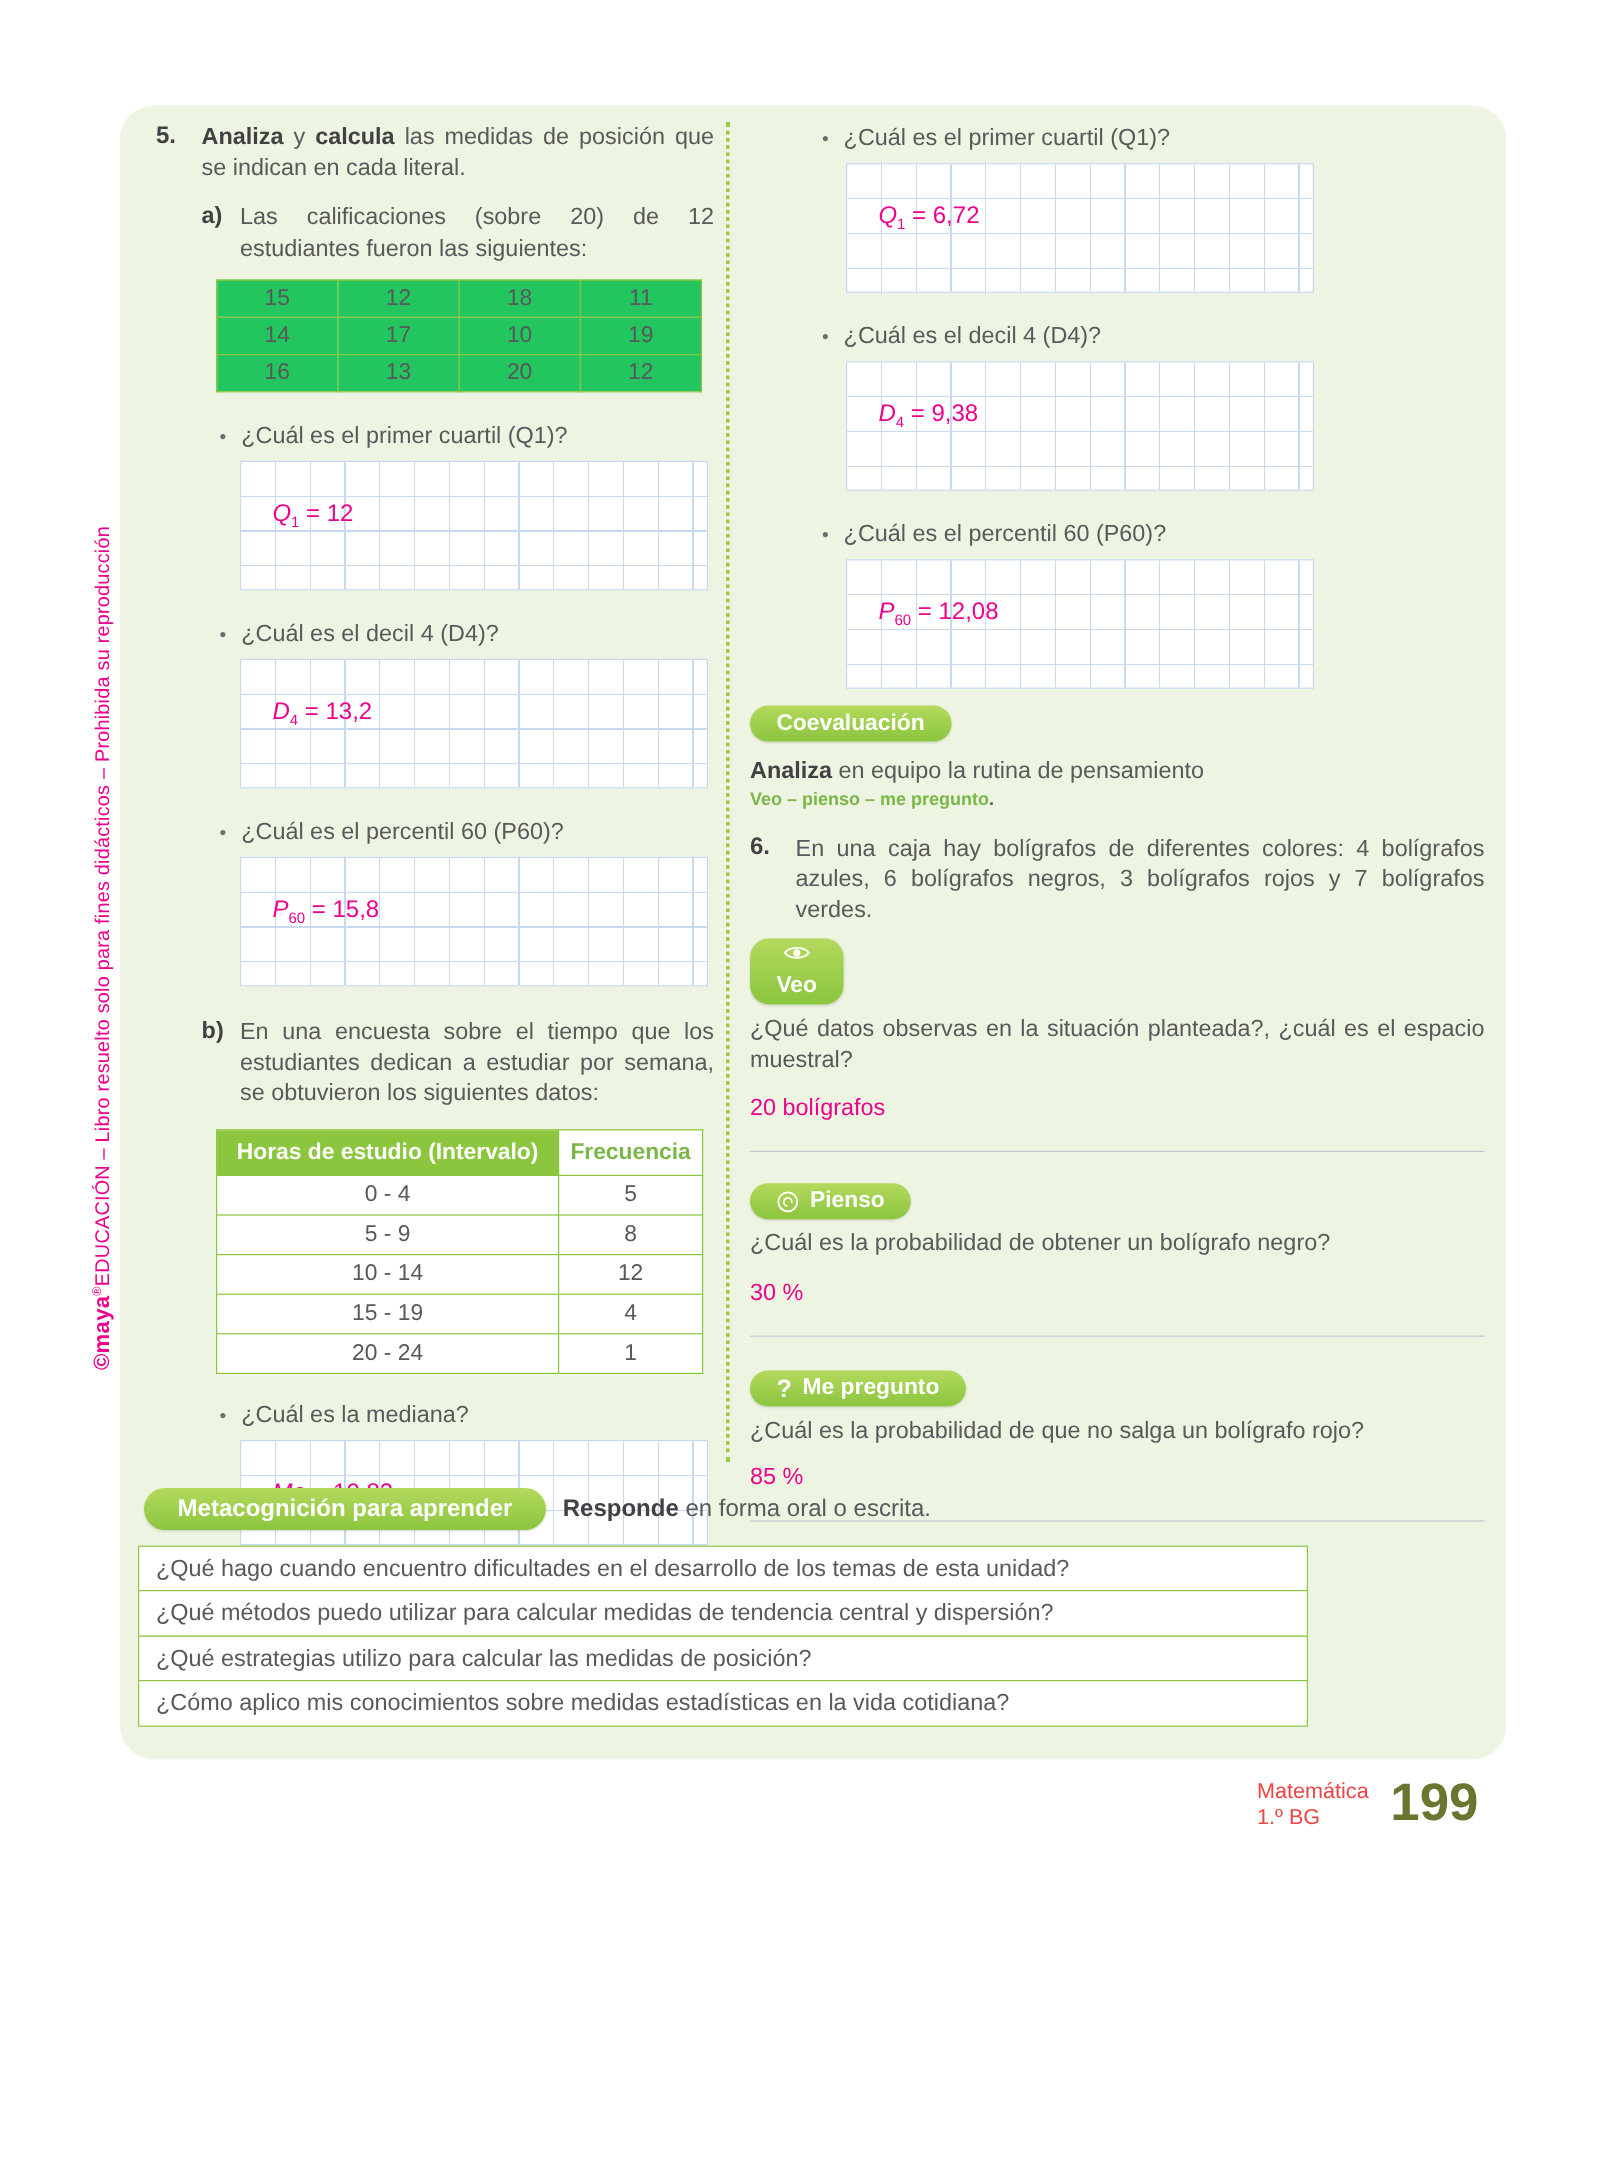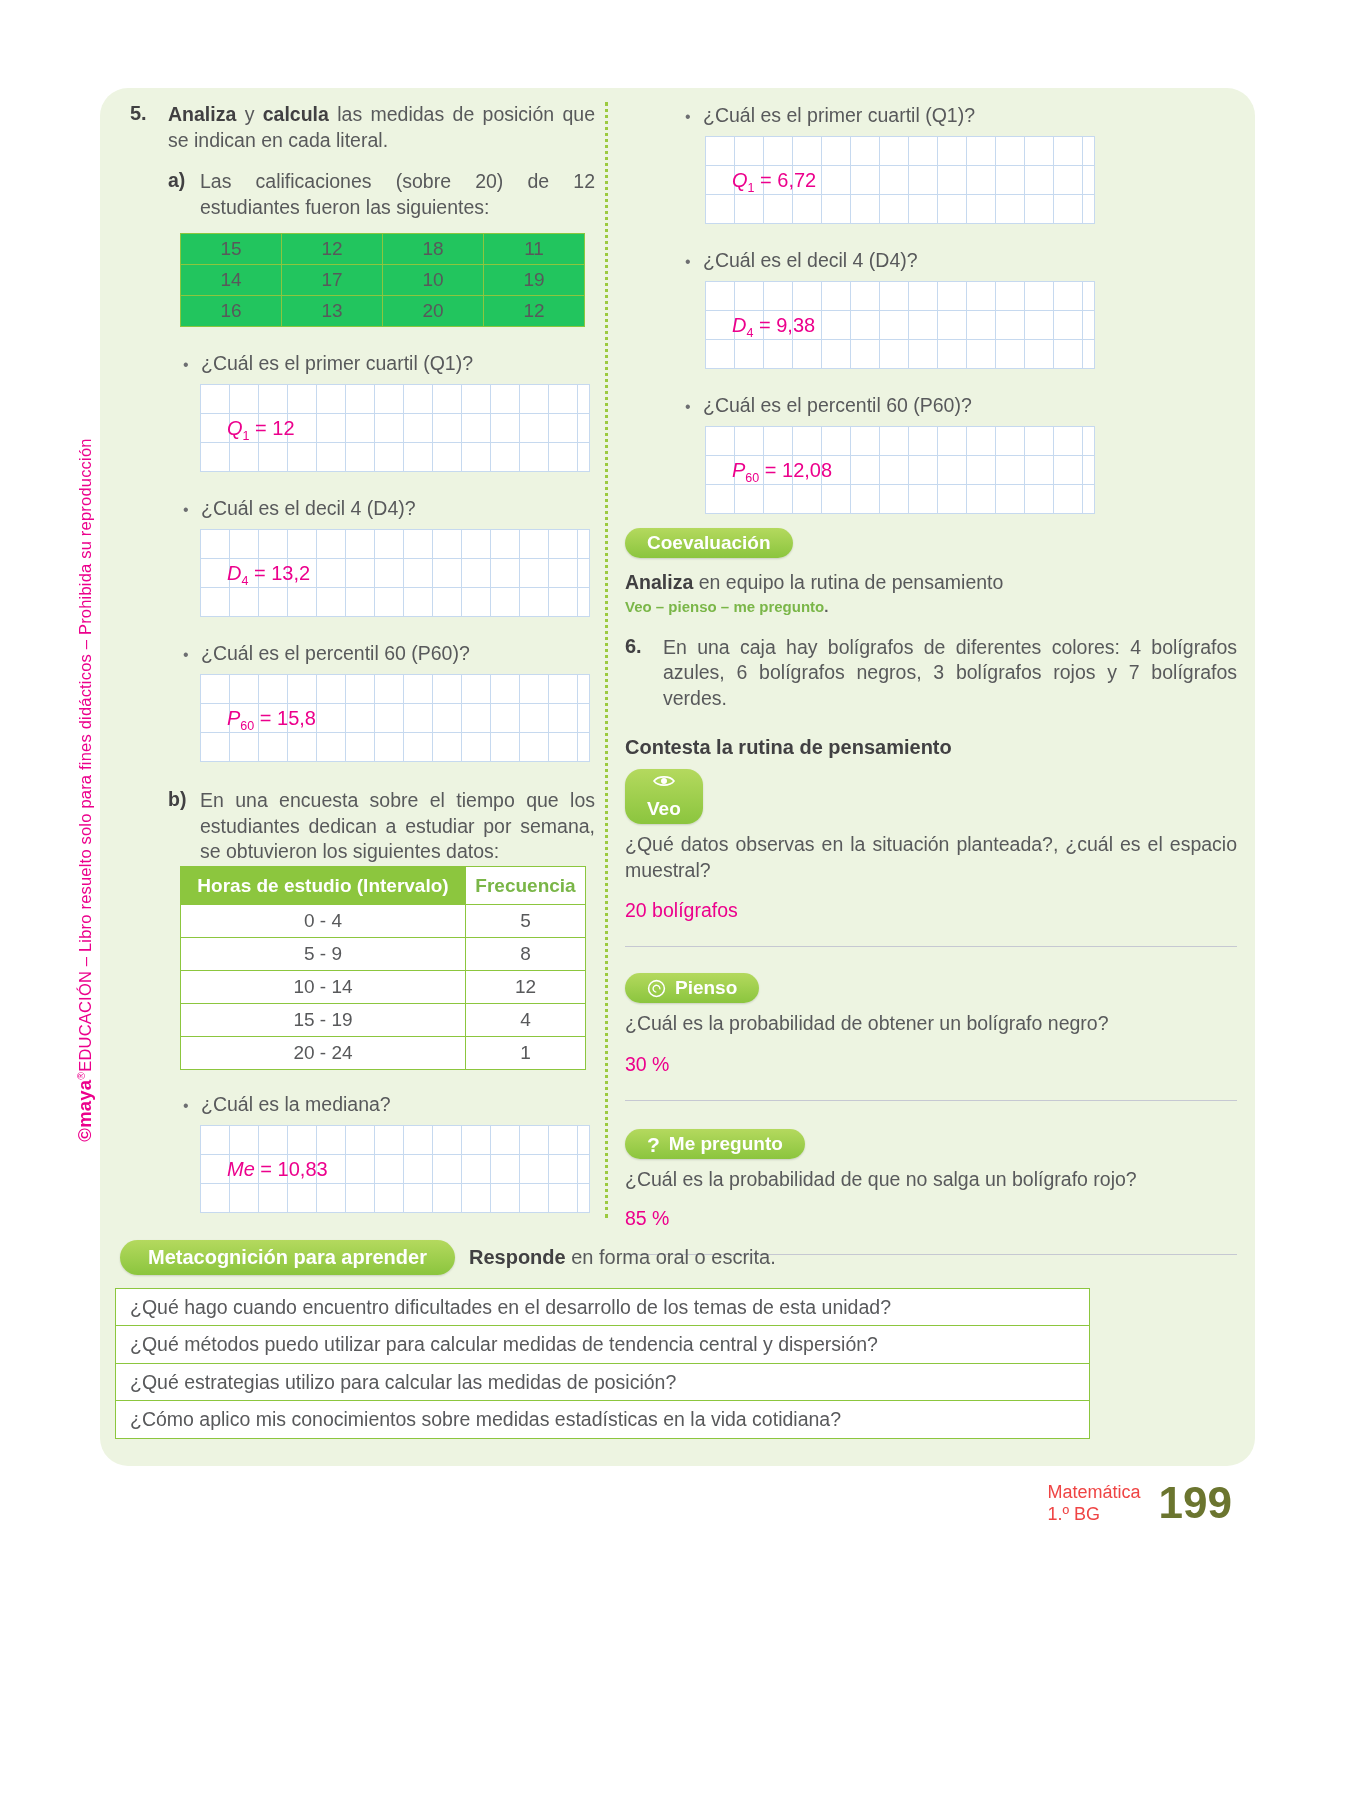--- a/index.html
+++ b/index.html
@@ -36,32 +36,32 @@
   .grades-table { border-collapse:collapse; margin:12px 0 0 50px; width:405px; }
   .grades-table td { border:1px solid #8cc63e; background:#22c55e; height:31px;
                      text-align:center; font-size:19px; color:#58595b; width:25%; }
 
   .q-line { margin-top:25px; margin-left:53px; font-size:19.5px; color:#58595b;
             display:flex; align-items:baseline; }
   .q-line .bullet { flex:none; width:18px; font-size:16px; color:#6d6e71; }
   .col-right .q-line { margin-left:60px; }
   .qr-first { margin-top:2px !important; }
 
-  .grid-box { position:relative; margin:9px 0 0 70px; width:390px; height:88px;
+  .grid-box { position:relative; margin:9px 0 0 70px; width:390px; height:108px;
     background-color:#ffffff; border:1px solid #c6d9ef;
     background-image:
       repeating-linear-gradient(90deg,  transparent, transparent 28px, #c6d9ef 28px, #c6d9ef 29px),
       repeating-linear-gradient(180deg, transparent, transparent 28px, #c6d9ef 28px, #c6d9ef 29px);
   }
   .col-right .grid-box { margin-left:80px; }
   .answer { position:absolute; left:26px; top:32px; font-size:20px; color:#ec008c; }
   .answer i { font-style:italic; }
   .answer sub { font-size:12.5px; }
 
-  .freq-table { border-collapse:collapse; margin:1px 0 0 50px; }
+  .freq-table { border-collapse:collapse; margin:16px 0 0 50px; }
   .freq-table th, .freq-table td { border:1px solid #8cc63e; text-align:center; }
   .fh-green { background:#8cc63e; color:#ffffff; font-weight:bold; font-size:19px;
               width:285px; height:38px; }
   .fh-white { background:#ffffff; color:#7ab648; font-weight:bold; font-size:19px;
               width:120px; height:38px; }
   .freq-table td { background:#ffffff; height:33px; font-size:19px; color:#58595b; }
 
   .pill { display:inline-flex; align-items:center; gap:9px;
           background:linear-gradient(180deg,#b4d95e,#8bc53e); color:#ffffff;
           font-weight:bold; border-radius:16px; padding:4px 22px; font-size:19px;
@@ -243,21 +243,20 @@
       </div>
 
       <p class="trabajen"><b>Analiza</b><span> en equipo la rutina de pensamiento</span></p>
       <div class="green-line"><span>Veo – pienso – me pregunto</span><span class="end">.</span></div>
 
       <div class="ex6">
         <span class="ex-num">6.</span>
         <p class="just">En una caja hay bolígrafos de diferentes colores: 4 bolígrafos azules, 6 bolígrafos negros, 3 bolígrafos rojos y 7 bolígrafos verdes.</p>
       </div>
 
-      <div class="rutina-heading">Contesta la rutina de pensamiento</div>
 
       <div class="pill veo-pill">
         <span class="pill-icon">
           <svg width="24" height="16" viewBox="0 0 24 16">
               <path d="M2 8 C6 2.5 18 2.5 22 8 C18 13.5 6 13.5 2 8 Z" fill="none" stroke="#ffffff" stroke-width="1.6"></path>
               <circle cx="12" cy="8" r="3" fill="#ffffff"></circle>
             </svg>
         </span>
         <span>Veo</span>
       </div>

